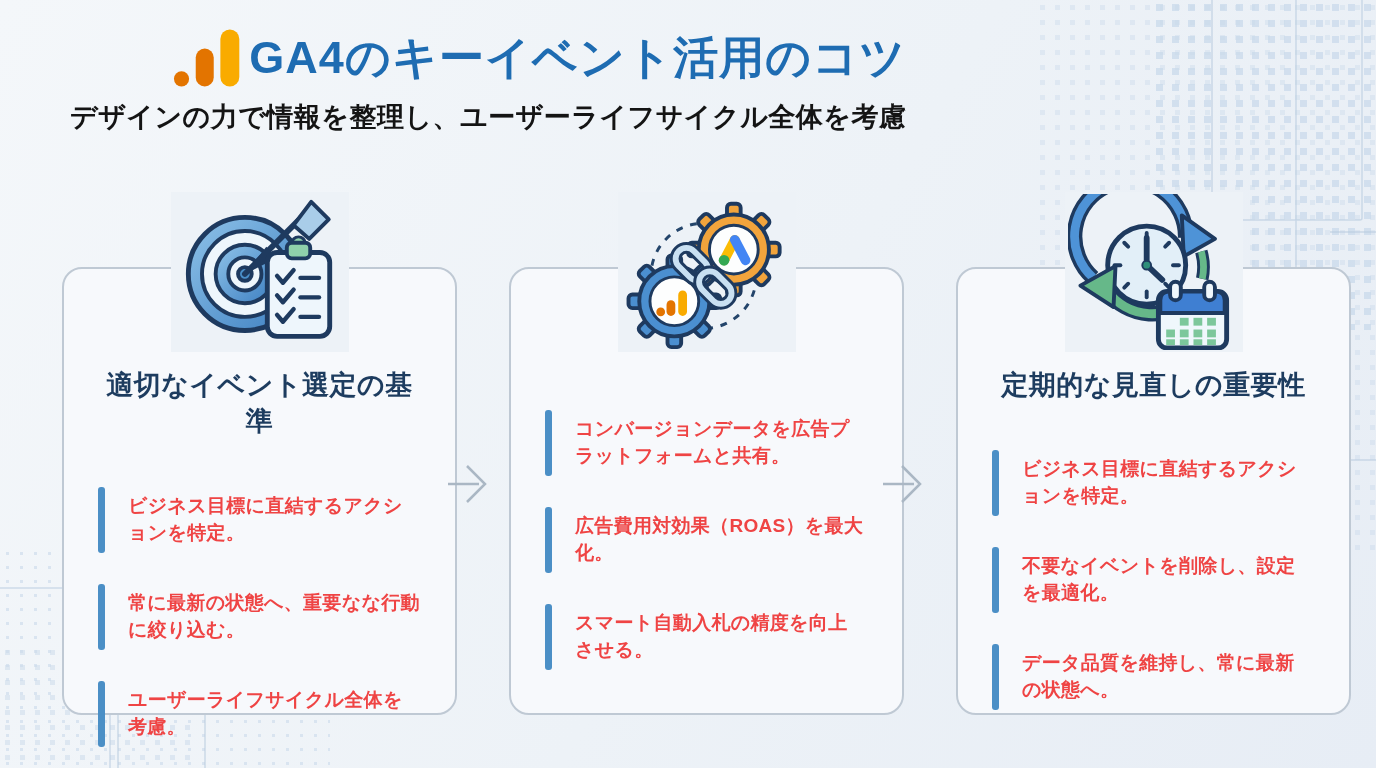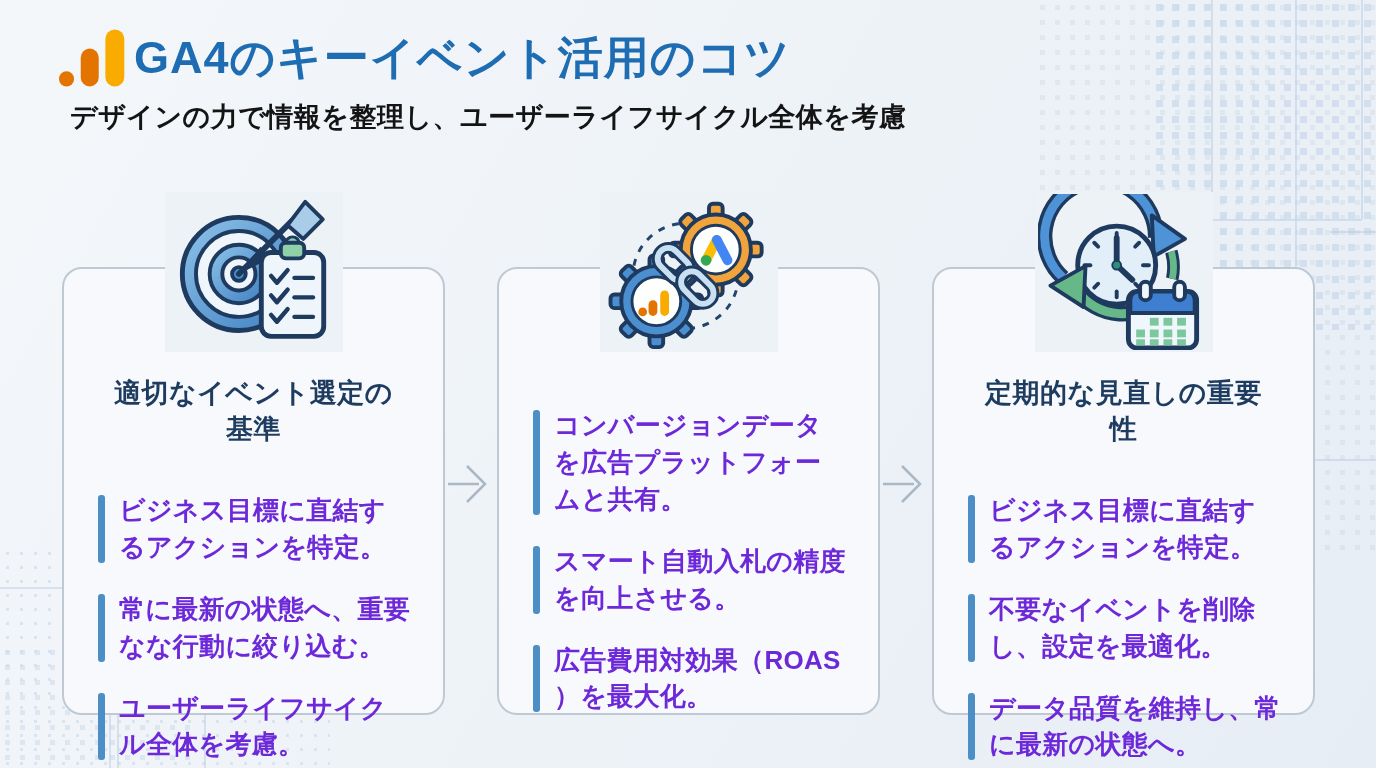--- a/index.html
+++ b/index.html
@@ -9,21 +9,21 @@
   }
   .slide{
     position:relative;width:1376px;height:768px;
     background:linear-gradient(120deg,#f4f7fa 0%,#edf2f7 55%,#e7edf5 100%);
     overflow:hidden;
   }
   .bg-deco{position:absolute;inset:0;pointer-events:none;}
 
   
   .header{position:absolute;left:58px;top:26px;}
-  .title-row{display:flex;align-items:center;gap:4px;}
+  .title-row{display:flex;align-items:center;gap:4px;justify-content:flex-end;}
   .ga-logo{width:72px;height:64px;flex:0 0 auto;}
   h1.page-title{
     margin:0;font-size:45px;font-weight:800;color:#1E6CB2;
     letter-spacing:1px;line-height:1.15;
   }
   p.page-subtitle{
     margin:9px 0 0 12px;font-size:27px;font-weight:800;color:#141414;
     letter-spacing:0.5px;
   }
 
@@ -34,31 +34,31 @@
     background:#F7F9FC;border:2px solid #BFC9D4;border-radius:20px;
     padding:94px 26px 24px 26px;
   }
   .card-icon{
     position:absolute;top:-77px;left:50%;transform:translateX(-50%);
     width:178px;height:160px;background:#edf2f7;
     display:flex;align-items:center;justify-content:center;
   }
   .card-icon svg{width:172px;height:156px;}
   h2.card-title{
-    margin:12px;font-size:27px;font-weight:800;color:#1D3C5F;
+    margin:4px;font-size:27px;font-weight:800;color:#1D3C5F;
     text-align:center;letter-spacing:0.5px;line-height:1.35;
   }
   .bullets{margin-top:44px;display:flex;flex-direction:column;gap:25px;}
   .bullet{display:flex;align-items:stretch;gap:14px;padding-left:8px;}
   .bullet-bar{
     flex:0 0 7px;width:7px;border-radius:3px;background:#4B8FC6;
     margin:3px 0;
   }
   p.bullet-text{
-    margin:0;width:292px;font-size:26px;font-weight:700;color:#6d28d9;
+    margin:9px;width:292px;font-size:19px;font-weight:700;color:#ef4444;
     line-height:1.42;letter-spacing:0.3px;overflow-wrap:anywhere;line-break:anywhere;
   }
 
   
   .connector{position:absolute;top:456px;width:52px;height:56px;}
   .connector.c1{left:445px;}
   .connector.c2{left:880px;}
 </style>
 </head>
 <body>
@@ -205,25 +205,25 @@
           </g>
         </svg>
       </div>
       <div class="bullets">
         <div class="bullet">
           <span class="bullet-bar"></span>
           <p class="bullet-text">コンバージョンデータを広告プラットフォームと共有。</p>
         </div>
         <div class="bullet">
           <span class="bullet-bar"></span>
+          <p class="bullet-text">広告費用対効果（ROAS）を最大化。</p>
+        </div>
+        <div class="bullet">
+          <span class="bullet-bar"></span>
           <p class="bullet-text">スマート自動入札の精度を向上させる。</p>
-        </div>
-        <div class="bullet">
-          <span class="bullet-bar"></span>
-          <p class="bullet-text">広告費用対効果（ROAS）を最大化。</p>
         </div>
       </div>
     </section>
 
     <section class="card">
       <div class="card-icon">
         <svg viewBox="0 0 175 160">
 
           <path d="M 25,86 A 57,57 0 1 1 120,45" fill="none" stroke="#1E3A5F" stroke-width="16"></path>
           <path d="M 25,86 A 57,57 0 1 1 120,45" fill="none" stroke="#4E93D7" stroke-width="9"></path>

